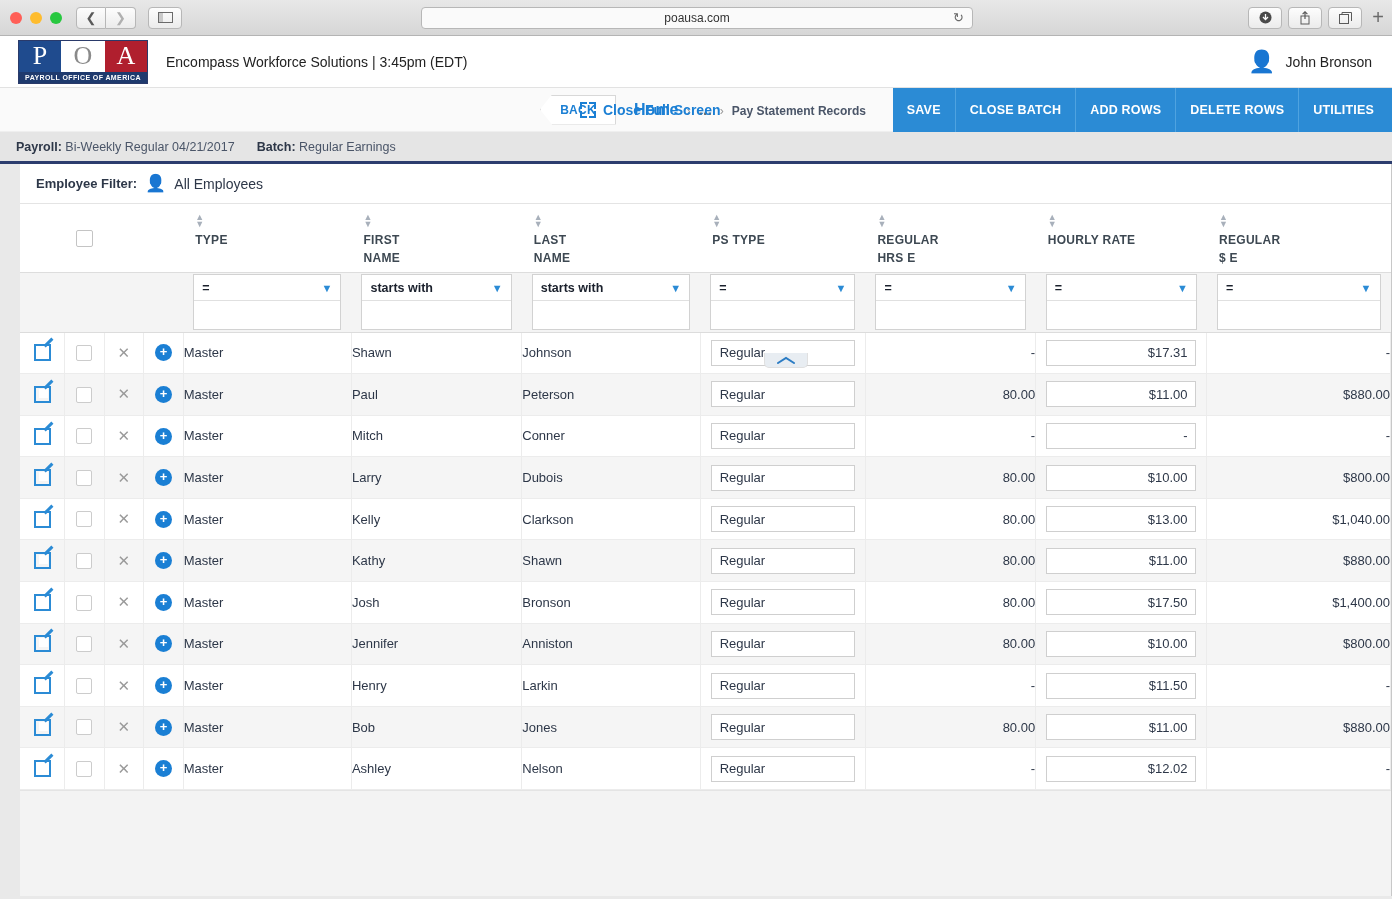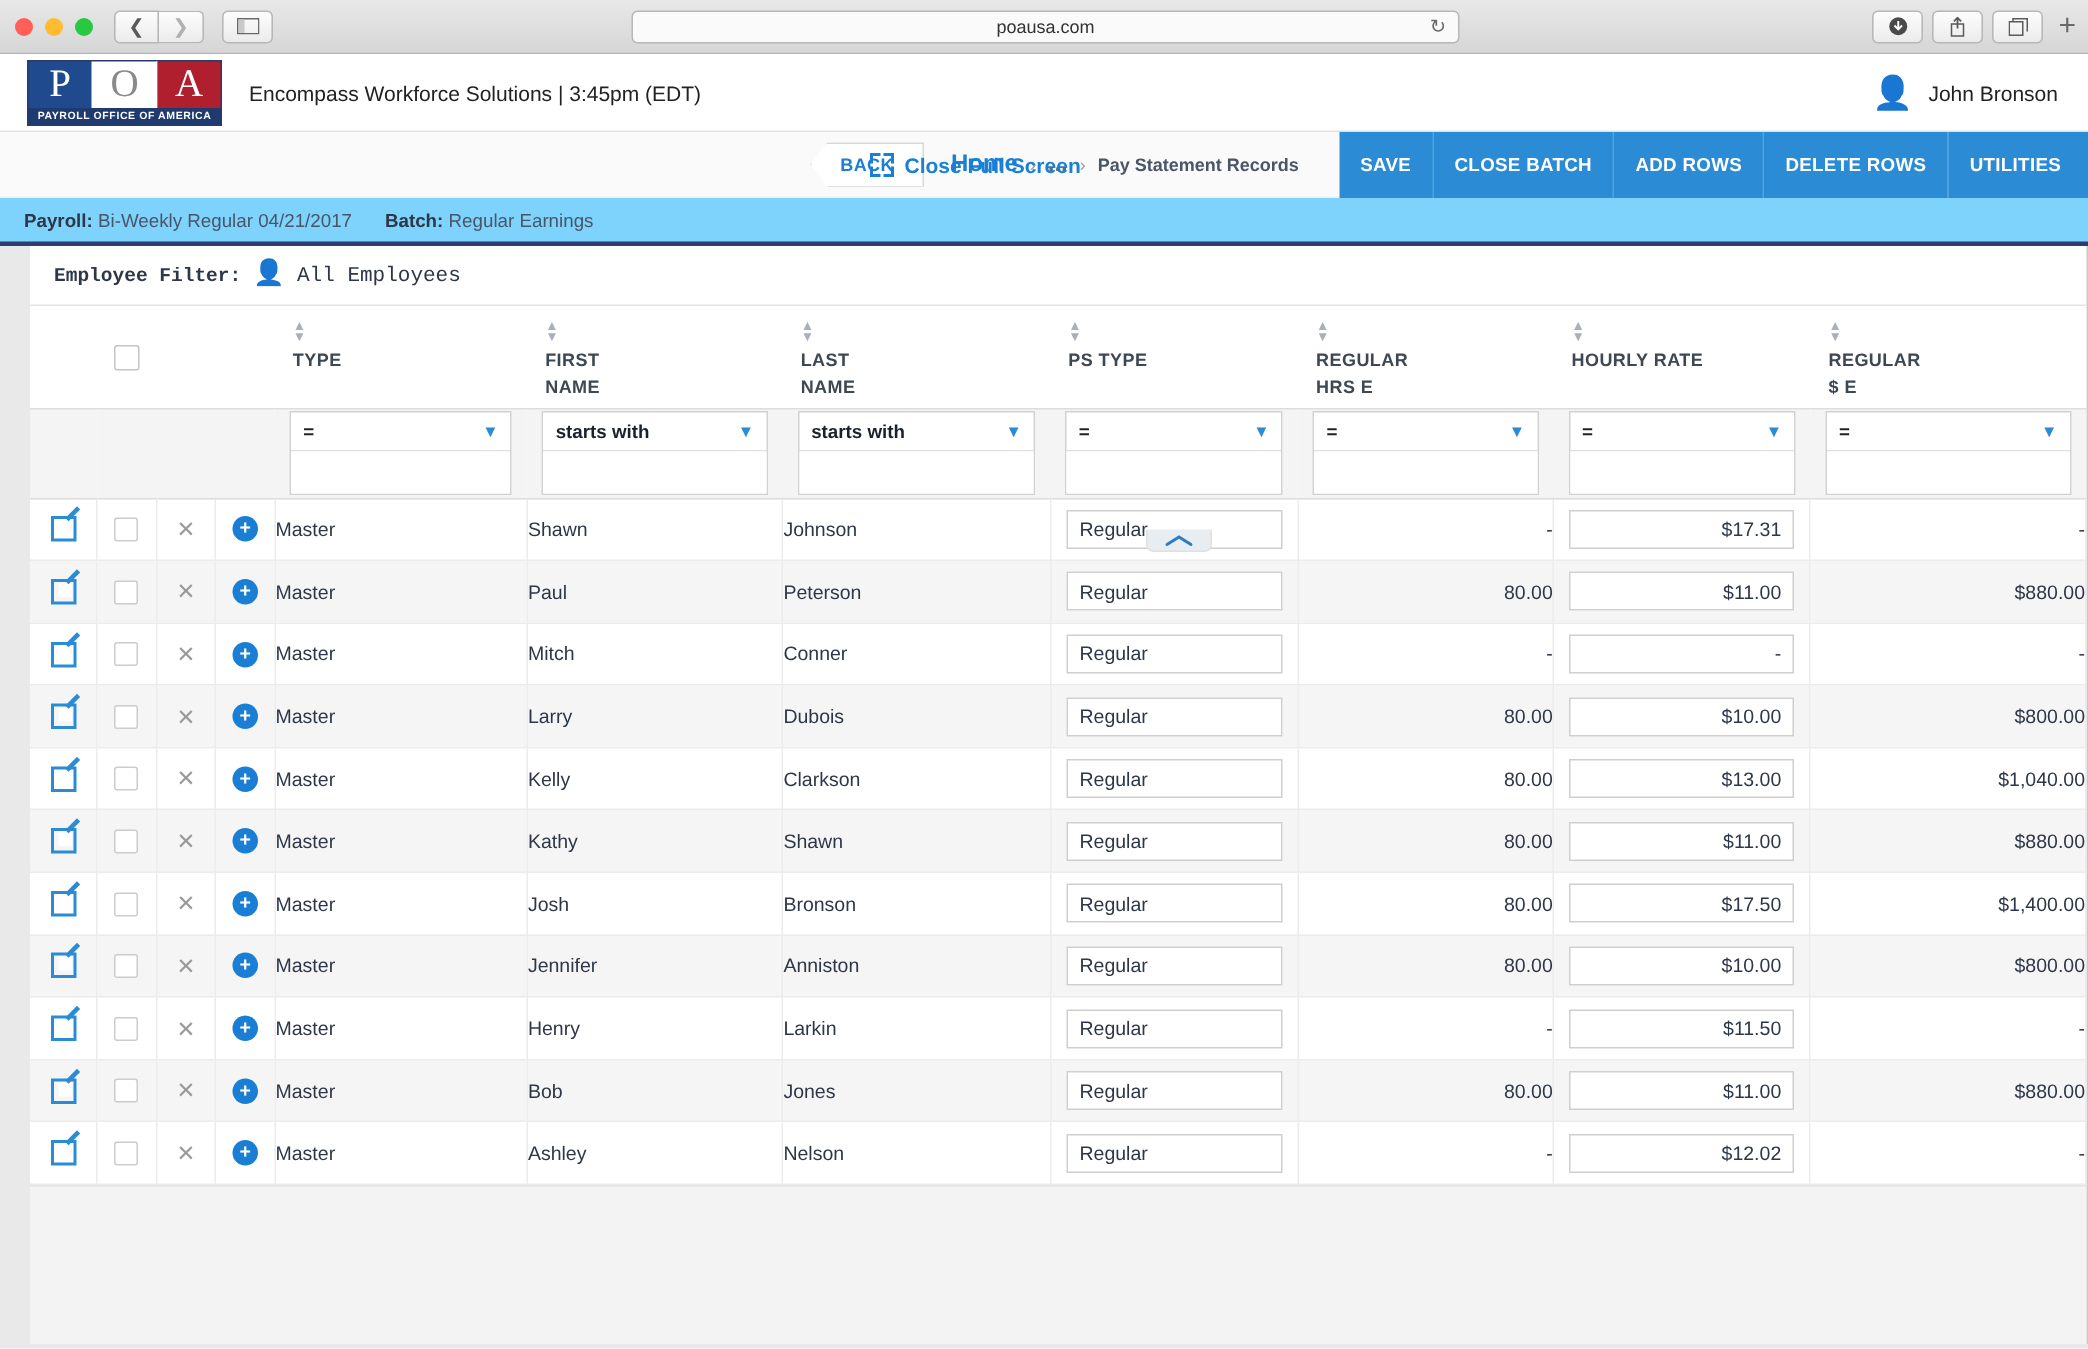--- a/index.html
+++ b/index.html
@@ -143,21 +143,21 @@
     display: flex; align-items: center;
     border-right: 1px solid #4fa3e0;
     letter-spacing: 0.2px;
     white-space: nowrap;
   }
   .action-btn:last-child { border-right: none; padding-right: 18px; }
 
   
   .sub-bar {
     height: 32px;
-    background: #7dd3fc;
+    background: #e5e5e5;
     display: flex; align-items: center;
     padding-left: 16px;
     gap: 22px;
     border-bottom: 3px solid #2c3d6e;
   }
   .sub-item { font-size: 12.5px; color: #4a5568; }
   .sub-item b { color: #2d3748; }
 
   
   .content-wrap {
@@ -173,21 +173,20 @@
     display: flex; flex-direction: column;
     overflow: hidden;
   }
 
   .filter-row {
     height: 40px;
     display: flex; align-items: center;
     padding-left: 16px; gap: 8px;
     border-bottom: 1px solid #e4e4e4;
     flex: 0 0 40px;
-    font-family: Liberation Mono, monospace;
   }
   .filter-label { font-size: 13px; color: #2d3748; font-weight: bold; }
   .filter-value { font-size: 14px; color: #2d3748; }
   .people-icon { color: #2b8bd5; font-size: 17px; line-height: 1; }
 
   
   table.grid { width: 100%; border-collapse: collapse; table-layout: fixed; }
   table.grid th, table.grid td { padding: 0; }
 
   .col-edit { width: 44px; }

